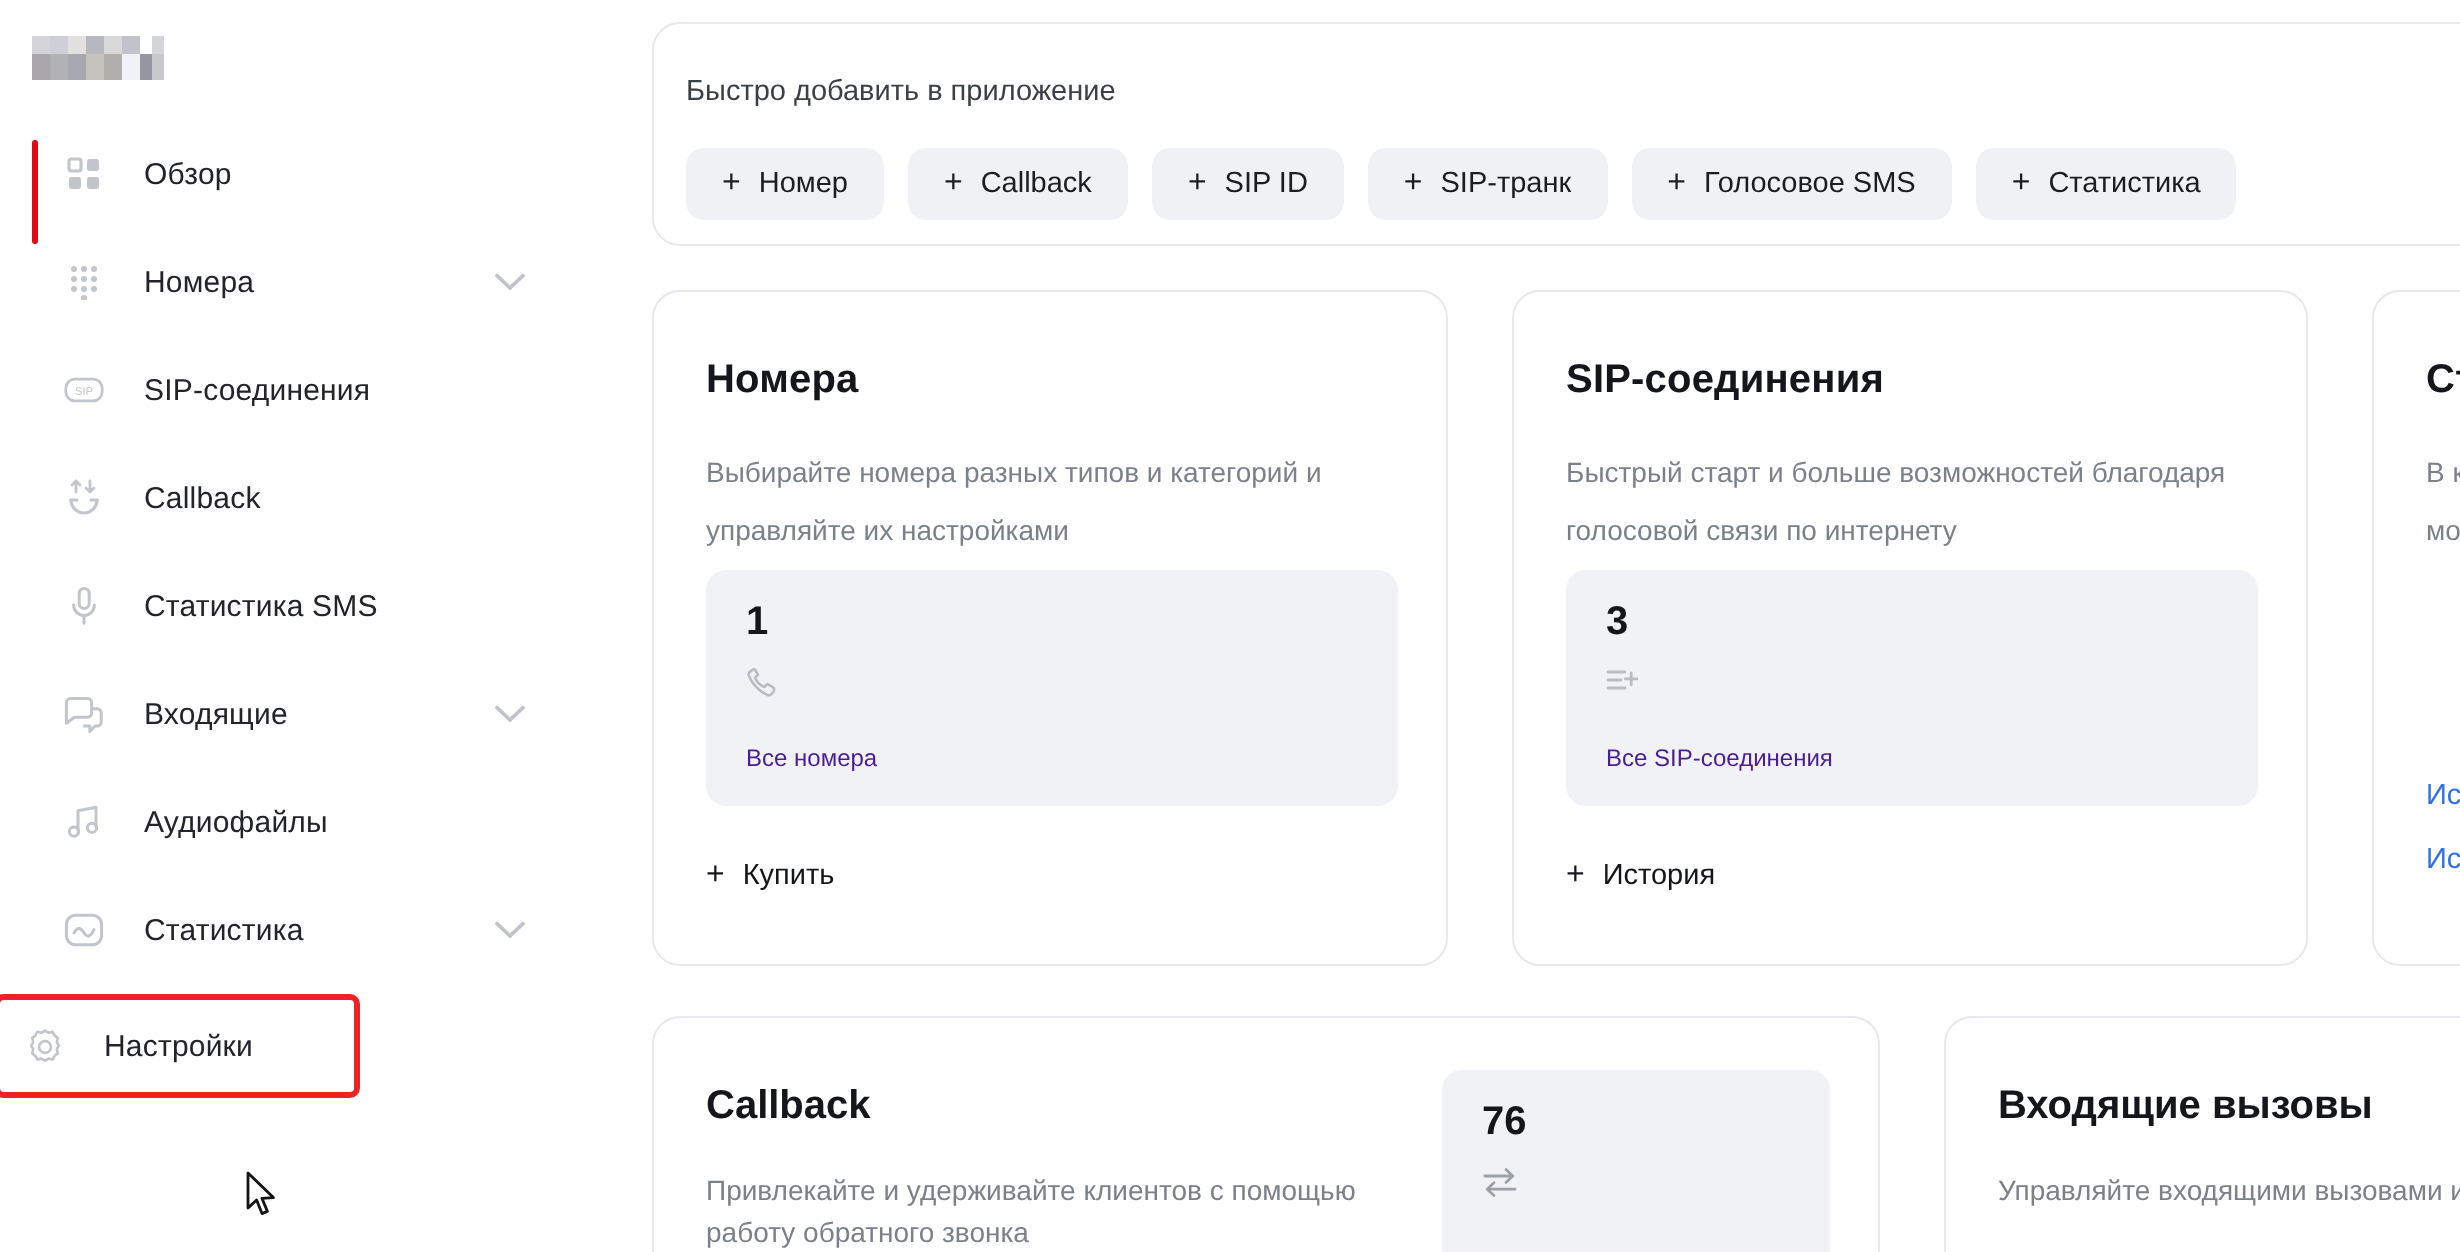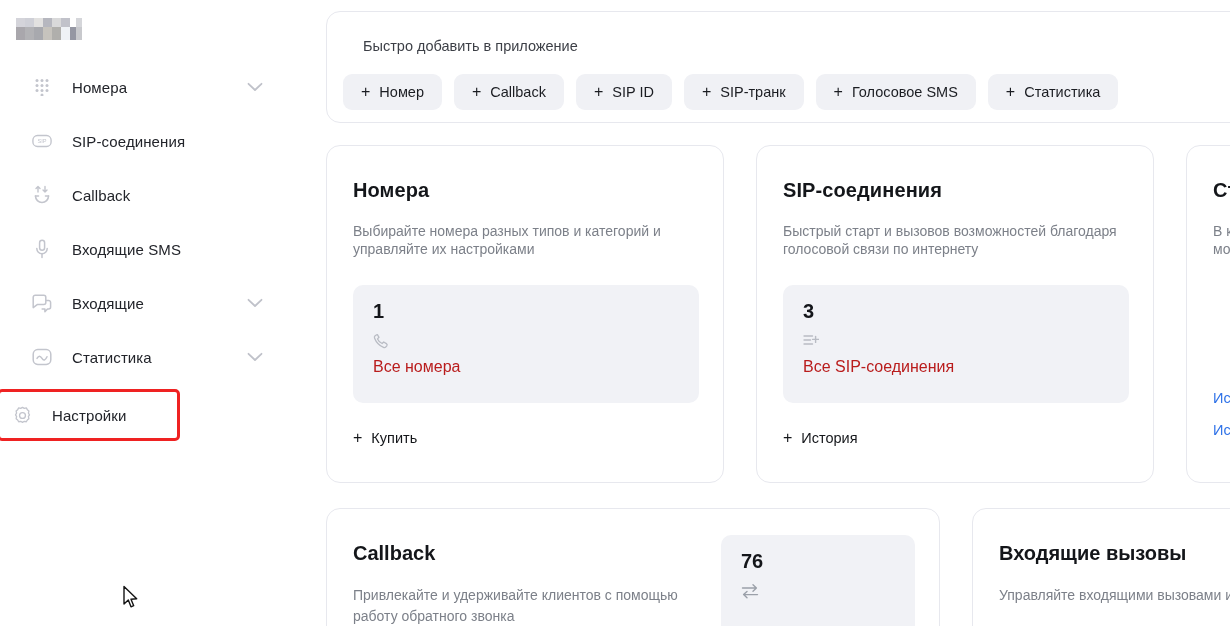--- a/index.html
+++ b/index.html
@@ -131,21 +131,20 @@
   #quickadd {
     left: 16px; top: 11px;
     width: 1100px; height: 112px;
     border-radius: 14px;
   }
   #quickadd .qa-title {
     position: absolute;
     left: 16px; top: 26px;
     font-size: 14.5px;
     color: #3c3f46;
-    margin-left: 20px;
   }
   .qa-row {
     position: absolute;
     left: 16px; top: 62px;
     display: flex;
     gap: 12px;
   }
   .qa-btn {
     height: 36px;
     padding: 0 18px;
@@ -179,21 +178,21 @@
     font-weight: bold;
     color: #14161a;
     letter-spacing: 0.1px;
     white-space: nowrap;
   }
   .svc .svc-desc {
     position: absolute;
     left: 26px; top: 76px;
     width: 340px;
     font-size: 14px;
-    line-height: 18px;
+    line-height: 29px;
     color: #7c8089;
   }
   .svc .stat-box {
     position: absolute;
     left: 26px; top: 139px;
     width: 346px; height: 118px;
     background: #f1f2f6;
     border-radius: 10px;
   }
   .stat-box .stat-num {
@@ -204,23 +203,23 @@
     color: #14161a;
   }
   .stat-box .stat-icon {
     position: absolute;
     left: 20px; top: 48px;
     color: #b9bcc4;
     display: flex;
   }
   .stat-box .stat-link {
     position: absolute;
-    left: 20px; top: 73px;
-    font-size: 16px;
-    color: #b91c1c;
+    left: 20px; top: 87px;
+    font-size: 12px;
+    color: #4c1d95;
     text-decoration: none;
     cursor: pointer;
   }
   .svc .svc-action {
     position: absolute;
     left: 26px; top: 284px;
     display: flex;
     align-items: center;
     gap: 9px;
     font-size: 14.5px;
@@ -278,20 +277,31 @@
 <body>
 
 <div id="app">
 
   <div id="sidebar">
 
     <div class="logo"></div>
 
     <div class="nav">
 
+      <div class="nav-item active">
+        <span class="nav-icon">
+          <svg width="18" height="18" viewBox="0 0 18 18" fill="none">
+            <rect x="1.5" y="1.5" width="6" height="6" rx="1.2" stroke="#c3c5cd" stroke-width="1.6"></rect>
+            <rect x="10.5" y="1.5" width="6" height="6" rx="1.2" fill="#c3c5cd"></rect>
+            <rect x="1.5" y="10.5" width="6" height="6" rx="1.2" fill="#c3c5cd"></rect>
+            <rect x="10.5" y="10.5" width="6" height="6" rx="1.2" fill="#c3c5cd"></rect>
+          </svg>
+        </span>
+        <span class="nav-label">Обзор</span>
+      </div>
 
 
       <div class="nav-item">
         <span class="nav-icon">
           <svg width="16" height="18" viewBox="0 0 16 18" fill="#c3c5cd">
             <circle cx="3" cy="2.5" r="1.5"></circle>
               <circle cx="8" cy="2.5" r="1.5"></circle>
               <circle cx="13" cy="2.5" r="1.5"></circle>
             <circle cx="3" cy="7.5" r="1.5"></circle>
               <circle cx="8" cy="7.5" r="1.5"></circle>
@@ -333,38 +343,48 @@
       </div>
 
       <div class="nav-item">
         <span class="nav-icon">
           <svg width="14" height="20" viewBox="0 0 14 20" fill="none">
             <rect x="4.6" y="1.2" width="5" height="10" rx="2.5" stroke="#c3c5cd" stroke-width="1.5"></rect>
             <path d="M1.8 9.5 a5.2 5.2 0 0 0 10.4 0" stroke="#c3c5cd" stroke-width="1.5" stroke-linecap="round"></path>
             <line x1="7" y1="15" x2="7" y2="18.6" stroke="#c3c5cd" stroke-width="1.5" stroke-linecap="round"></line>
           </svg>
         </span>
-        <span class="nav-label">Входящие SMS</span>
+        <span class="nav-label">Статистика SMS</span>
       </div>
 
       <div class="nav-item">
         <span class="nav-icon">
           <svg width="20" height="19" viewBox="0 0 20 19" fill="none">
             <path d="M1.2 3.2 a2 2 0 0 1 2-2 h8.6 a2 2 0 0 1 2 2 v5.4 a2 2 0 0 1 -2 2 H5.2 L1.2 13.6 Z" stroke="#c3c5cd" stroke-width="1.5" stroke-linejoin="round"></path>
             <path d="M14 6.4 h2.6 a2 2 0 0 1 2 2 v4.6 a2 2 0 0 1 -2 2 h-1.1 l-2.6 2.8 v-2.8 h-3.3" stroke="#c3c5cd" stroke-width="1.5" stroke-linejoin="round"></path>
           </svg>
         </span>
         <span class="nav-label">Входящие</span>
         <span class="chev">
           <svg width="16" height="10" viewBox="0 0 16 10" fill="none">
             <path d="M1.5 1.8 L8 8 L14.5 1.8" stroke="#c0c2ca" stroke-width="1.8" stroke-linecap="round" stroke-linejoin="round"></path>
           </svg>
         </span>
       </div>
 
+      <div class="nav-item">
+        <span class="nav-icon">
+          <svg width="18" height="18" viewBox="0 0 18 18" fill="none">
+            <path d="M6 13.5 V3.4 L15 1.6 V11.6" stroke="#c3c5cd" stroke-width="1.5" stroke-linejoin="round"></path>
+            <circle cx="4" cy="13.8" r="2.3" stroke="#c3c5cd" stroke-width="1.5"></circle>
+            <circle cx="13" cy="11.9" r="2.3" stroke="#c3c5cd" stroke-width="1.5"></circle>
+          </svg>
+        </span>
+        <span class="nav-label">Аудиофайлы</span>
+      </div>
 
       <div class="nav-item">
         <span class="nav-icon">
           <svg width="20" height="18" viewBox="0 0 20 18" fill="none">
             <rect x="1.2" y="1.6" width="17.6" height="14.8" rx="4.6" stroke="#c3c5cd" stroke-width="1.5"></rect>
             <path d="M5 10.4 q2.4 -4.4 5 0 q2.4 4 5 -1.6" stroke="#c3c5cd" stroke-width="1.5" stroke-linecap="round" fill="none"></path>
           </svg>
         </span>
         <span class="nav-label">Статистика</span>
         <span class="chev">
@@ -438,21 +458,21 @@
         <a class="stat-link">Все номера</a>
       </div>
       <div class="svc-action">
         <span class="plus">+</span>
         <span>Купить</span>
       </div>
     </div>
 
     <div class="card svc" id="card-sip">
       <div class="svc-title">SIP-соединения</div>
-      <div class="svc-desc">Быстрый старт и вызовов возможностей благодаря голосовой связи по интернету</div>
+      <div class="svc-desc">Быстрый старт и больше возможностей благодаря голосовой связи по интернету</div>
       <div class="stat-box">
         <div class="stat-num">3</div>
         <span class="stat-icon">
           <svg width="16" height="14" viewBox="0 0 16 14" fill="none">
             <line x1="1" y1="3" x2="9.5" y2="3" stroke="#b9bcc4" stroke-width="1.4" stroke-linecap="round"></line>
             <line x1="1" y1="7" x2="7.5" y2="7" stroke="#b9bcc4" stroke-width="1.4" stroke-linecap="round"></line>
             <line x1="1" y1="11" x2="9.5" y2="11" stroke="#b9bcc4" stroke-width="1.4" stroke-linecap="round"></line>
             <line x1="12.6" y1="3.4" x2="12.6" y2="9.4" stroke="#b9bcc4" stroke-width="1.4" stroke-linecap="round"></line>
             <line x1="9.6" y1="6.4" x2="15.6" y2="6.4" stroke="#b9bcc4" stroke-width="1.4" stroke-linecap="round"></line>
           </svg>

